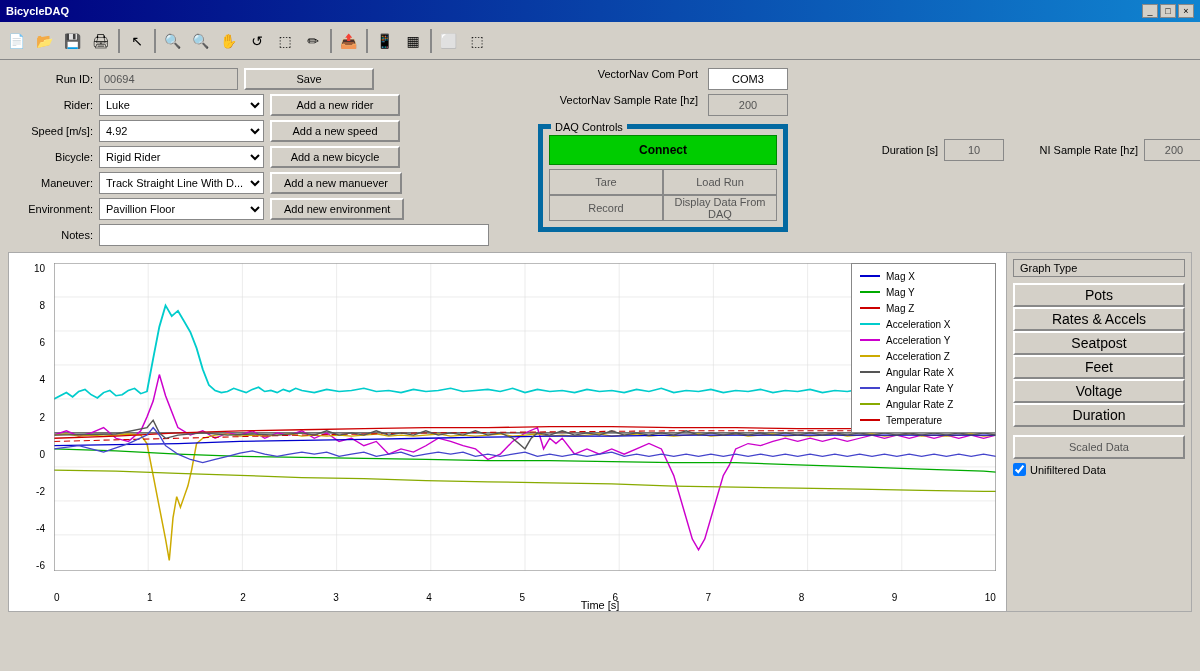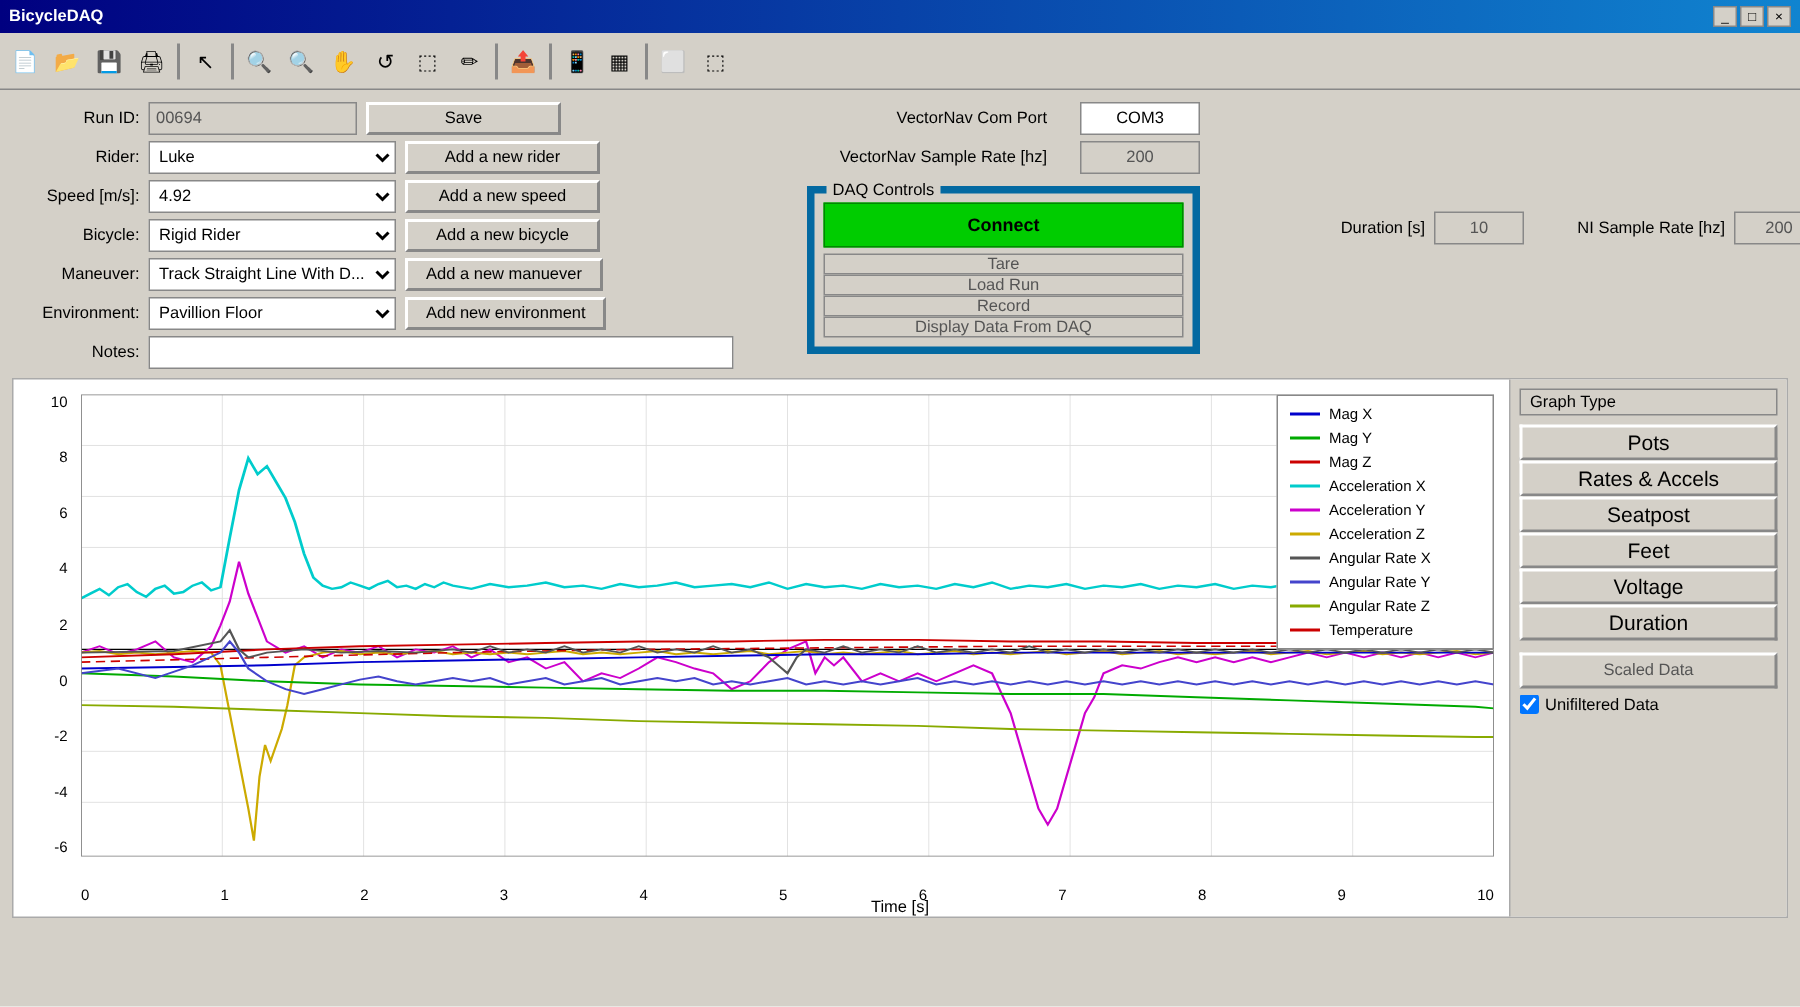--- a/index.html
+++ b/index.html
@@ -125,22 +125,22 @@
     }
 
     .right-panel {
       display: flex;
       gap: 10px;
       flex: 1;
     }
 
     .daq-param-row {
       display: flex;
-      align-items: center;
-      gap: 22px;
+      align-items: flex-start;
+      gap: 10px;
     }
 
     .daq-label {
       text-align: right;
       min-width: 160px;
       font-size: 11px;
     }
 
     .daq-input {
       height: 22px;
@@ -196,21 +196,20 @@
       color: black;
       font-size: 12px;
       font-weight: bold;
       cursor: pointer;
       margin-bottom: 4px;
     }
 
     .daq-btn-row {
       display: flex;
       gap: 0;
-      flex-direction: column;
     }
 
     .daq-action-btn {
       flex: 1;
       height: 26px;
       background: #d4d0c8;
       border: 1px solid #888;
       font-size: 11px;
       cursor: pointer;
       color: #555;

